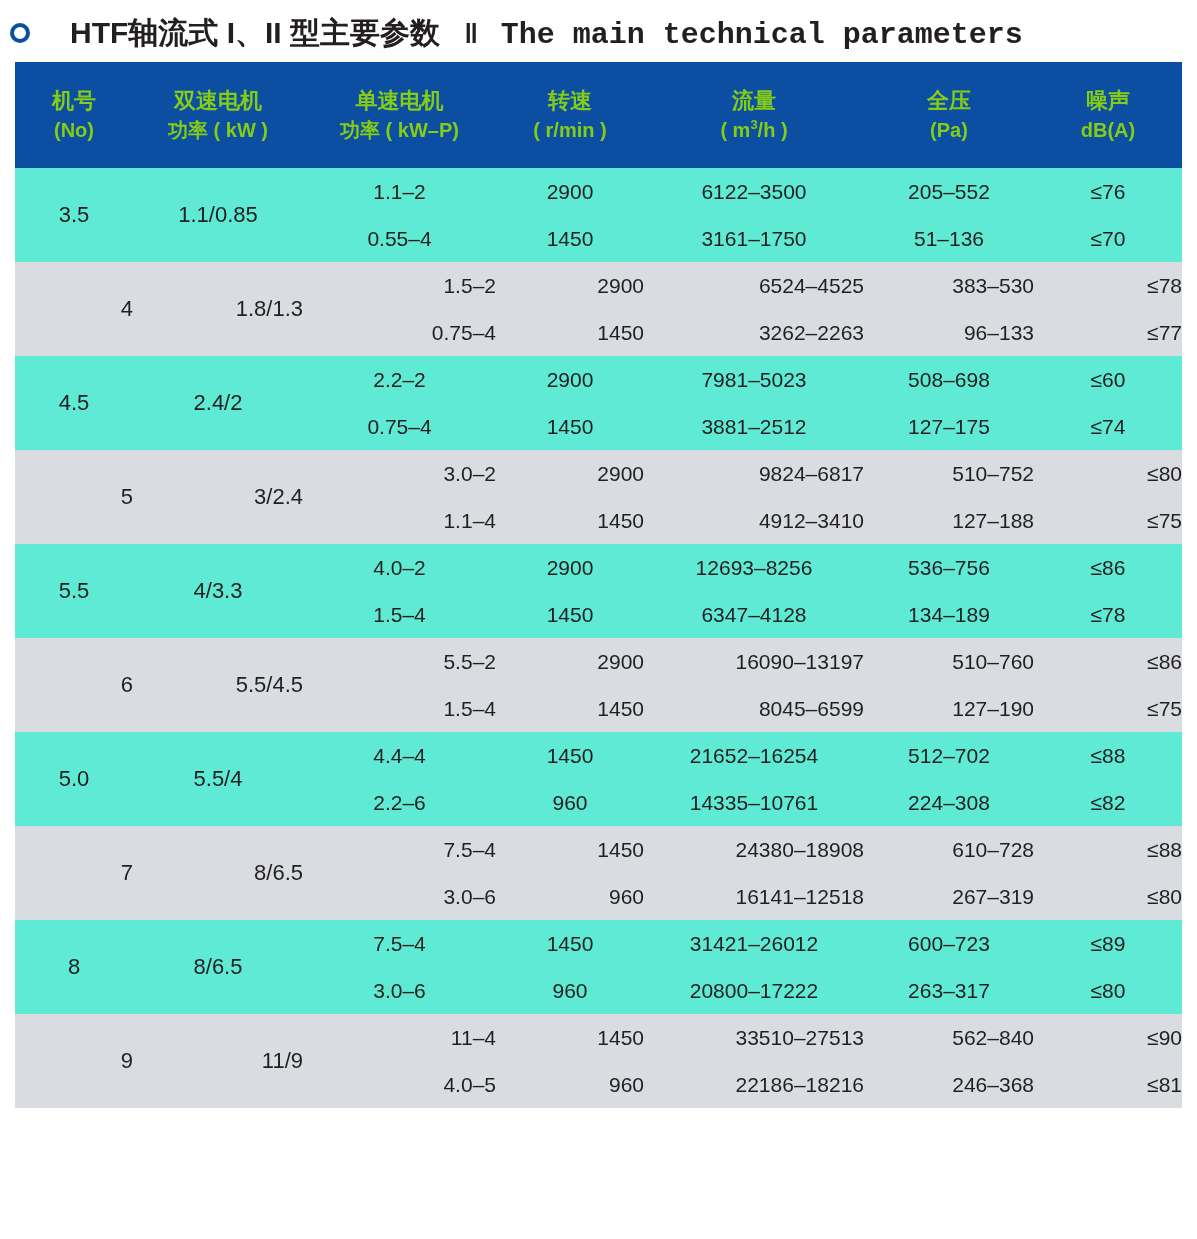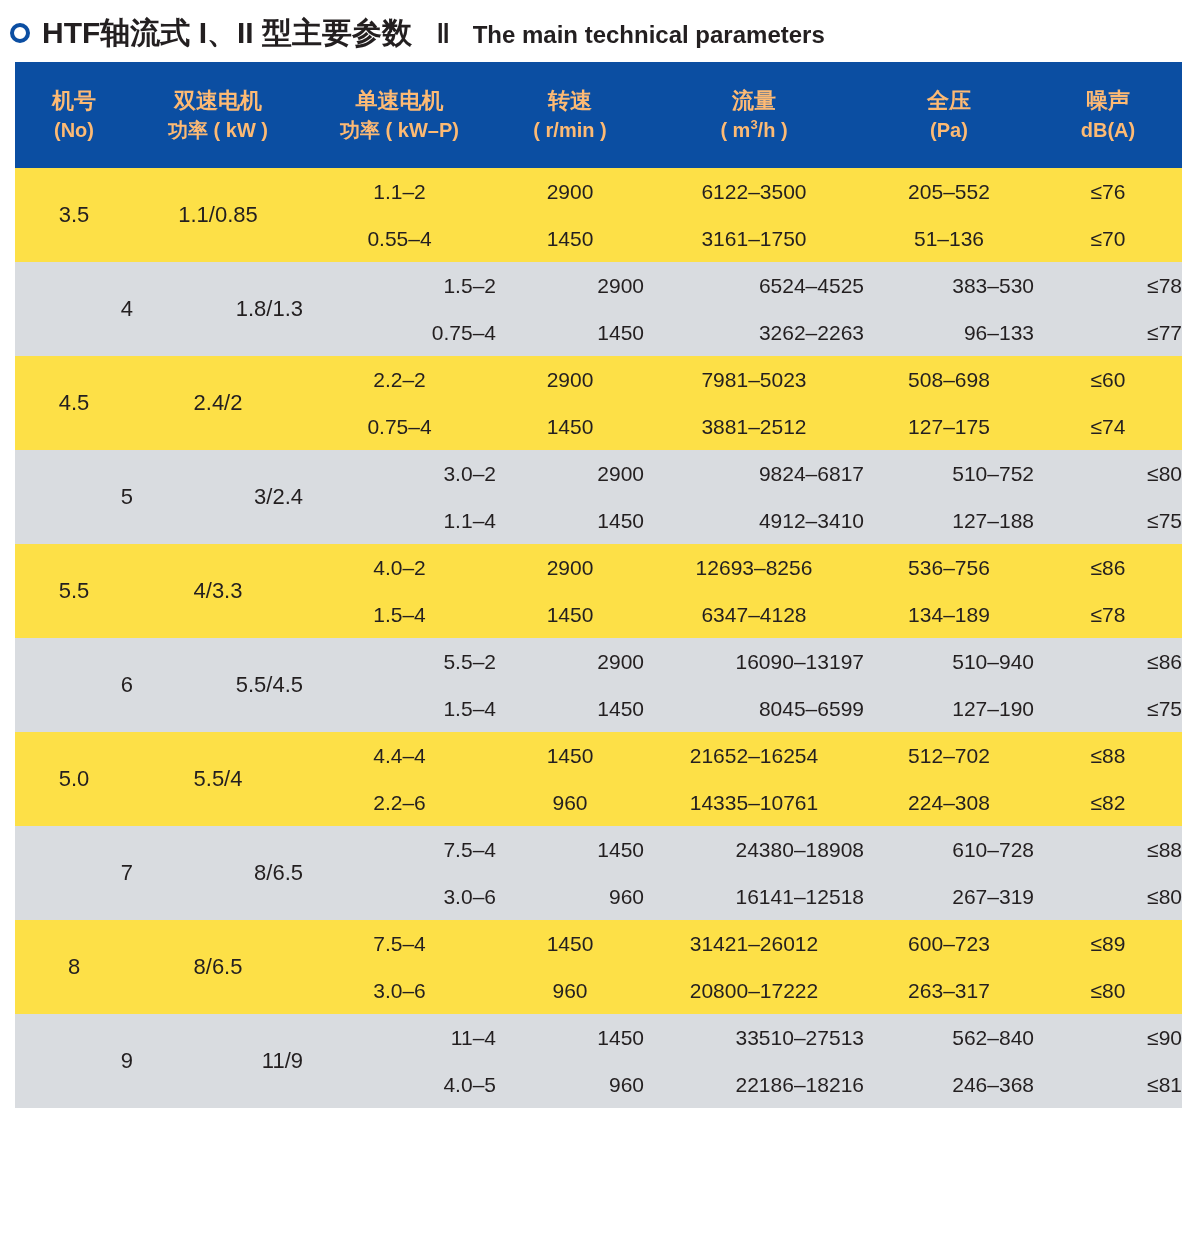--- a/index.html
+++ b/index.html
@@ -38,69 +38,69 @@
     flex: 0 0 auto;
     background: #ffffff;
   }
   .title-text {
     font-size: 30px;
     font-weight: bold;
     letter-spacing: 0px;
     color: #231f20;
     white-space: nowrap;
   }
-  .title-cn { font-size: 30px; font-weight: bold; }
+  .title-cn { font-size: 30px; font-weight: bold; margin-left: 28px; }
   .title-sep {
     display: inline-block;
     margin: 0 14px 0 16px;
     color: #231f20;
     font-weight: bold;
     font-size: 28px;
   }
-  .title-en { font-size: 24px; font-weight: bold; }
+  .title-en { font-size: 30px; font-weight: bold; font-family: Liberation Mono, monospace; }
 
   
   table.params {
     border-collapse: collapse;
     width: 1167px;
     margin-left: 15px;
     table-layout: fixed;
   }
   table.params col.c-no    { width: 118px; }
   table.params col.c-dual  { width: 170px; }
   table.params col.c-single{ width: 193px; }
   table.params col.c-speed { width: 148px; }
   table.params col.c-flow  { width: 220px; }
   table.params col.c-press { width: 170px; }
   table.params col.c-noise { width: 148px; }
 
   thead th {
     background: #0b4ea2;
-    color: #fdba74;
+    color: #84cc16;
     font-weight: bold;
     font-size: 21px;
     text-align: center;
     padding: 0;
     height: 106px;
     vertical-align: middle;
     line-height: 1.45;
   }
   thead th .l1 { display: block; font-size: 22px; }
   thead th .l2 { display: block; font-size: 20px; font-weight: bold; }
 
   tbody td {
     text-align: center;
     font-size: 21px;
     color: #231f20;
     height: 47px;
     padding: 0;
     vertical-align: middle;
     font-weight: normal;
   }
-  tbody tr.band-light td { background: #fde047; }
+  tbody tr.band-light td { background: #5eead4; }
   tbody tr.band-dark td  { background: #d9dce0; text-align: right; }
   td.merged { font-size: 22px; }
   sup.cube { font-size: 13px; vertical-align: super; }
 </style>
 </head>
 <body>
 
 <div class="page">
 
   <div class="title-row">
@@ -234,21 +234,21 @@
           <td>6347–4128</td>
           <td>134–189</td>
           <td>≤78</td>
         </tr>
         <tr class="band-dark">
           <td class="merged" rowspan="2">6</td>
           <td class="merged" rowspan="2">5.5/4.5</td>
           <td>5.5–2</td>
           <td>2900</td>
           <td>16090–13197</td>
-          <td>510–940</td>
+          <td>510–760</td>
           <td>≤86</td>
         </tr>
         <tr class="band-dark">
           <td>1.5–4</td>
           <td>1450</td>
           <td>8045–6599</td>
           <td>127–190</td>
           <td>≤75</td>
         </tr>
         <tr class="band-light">

